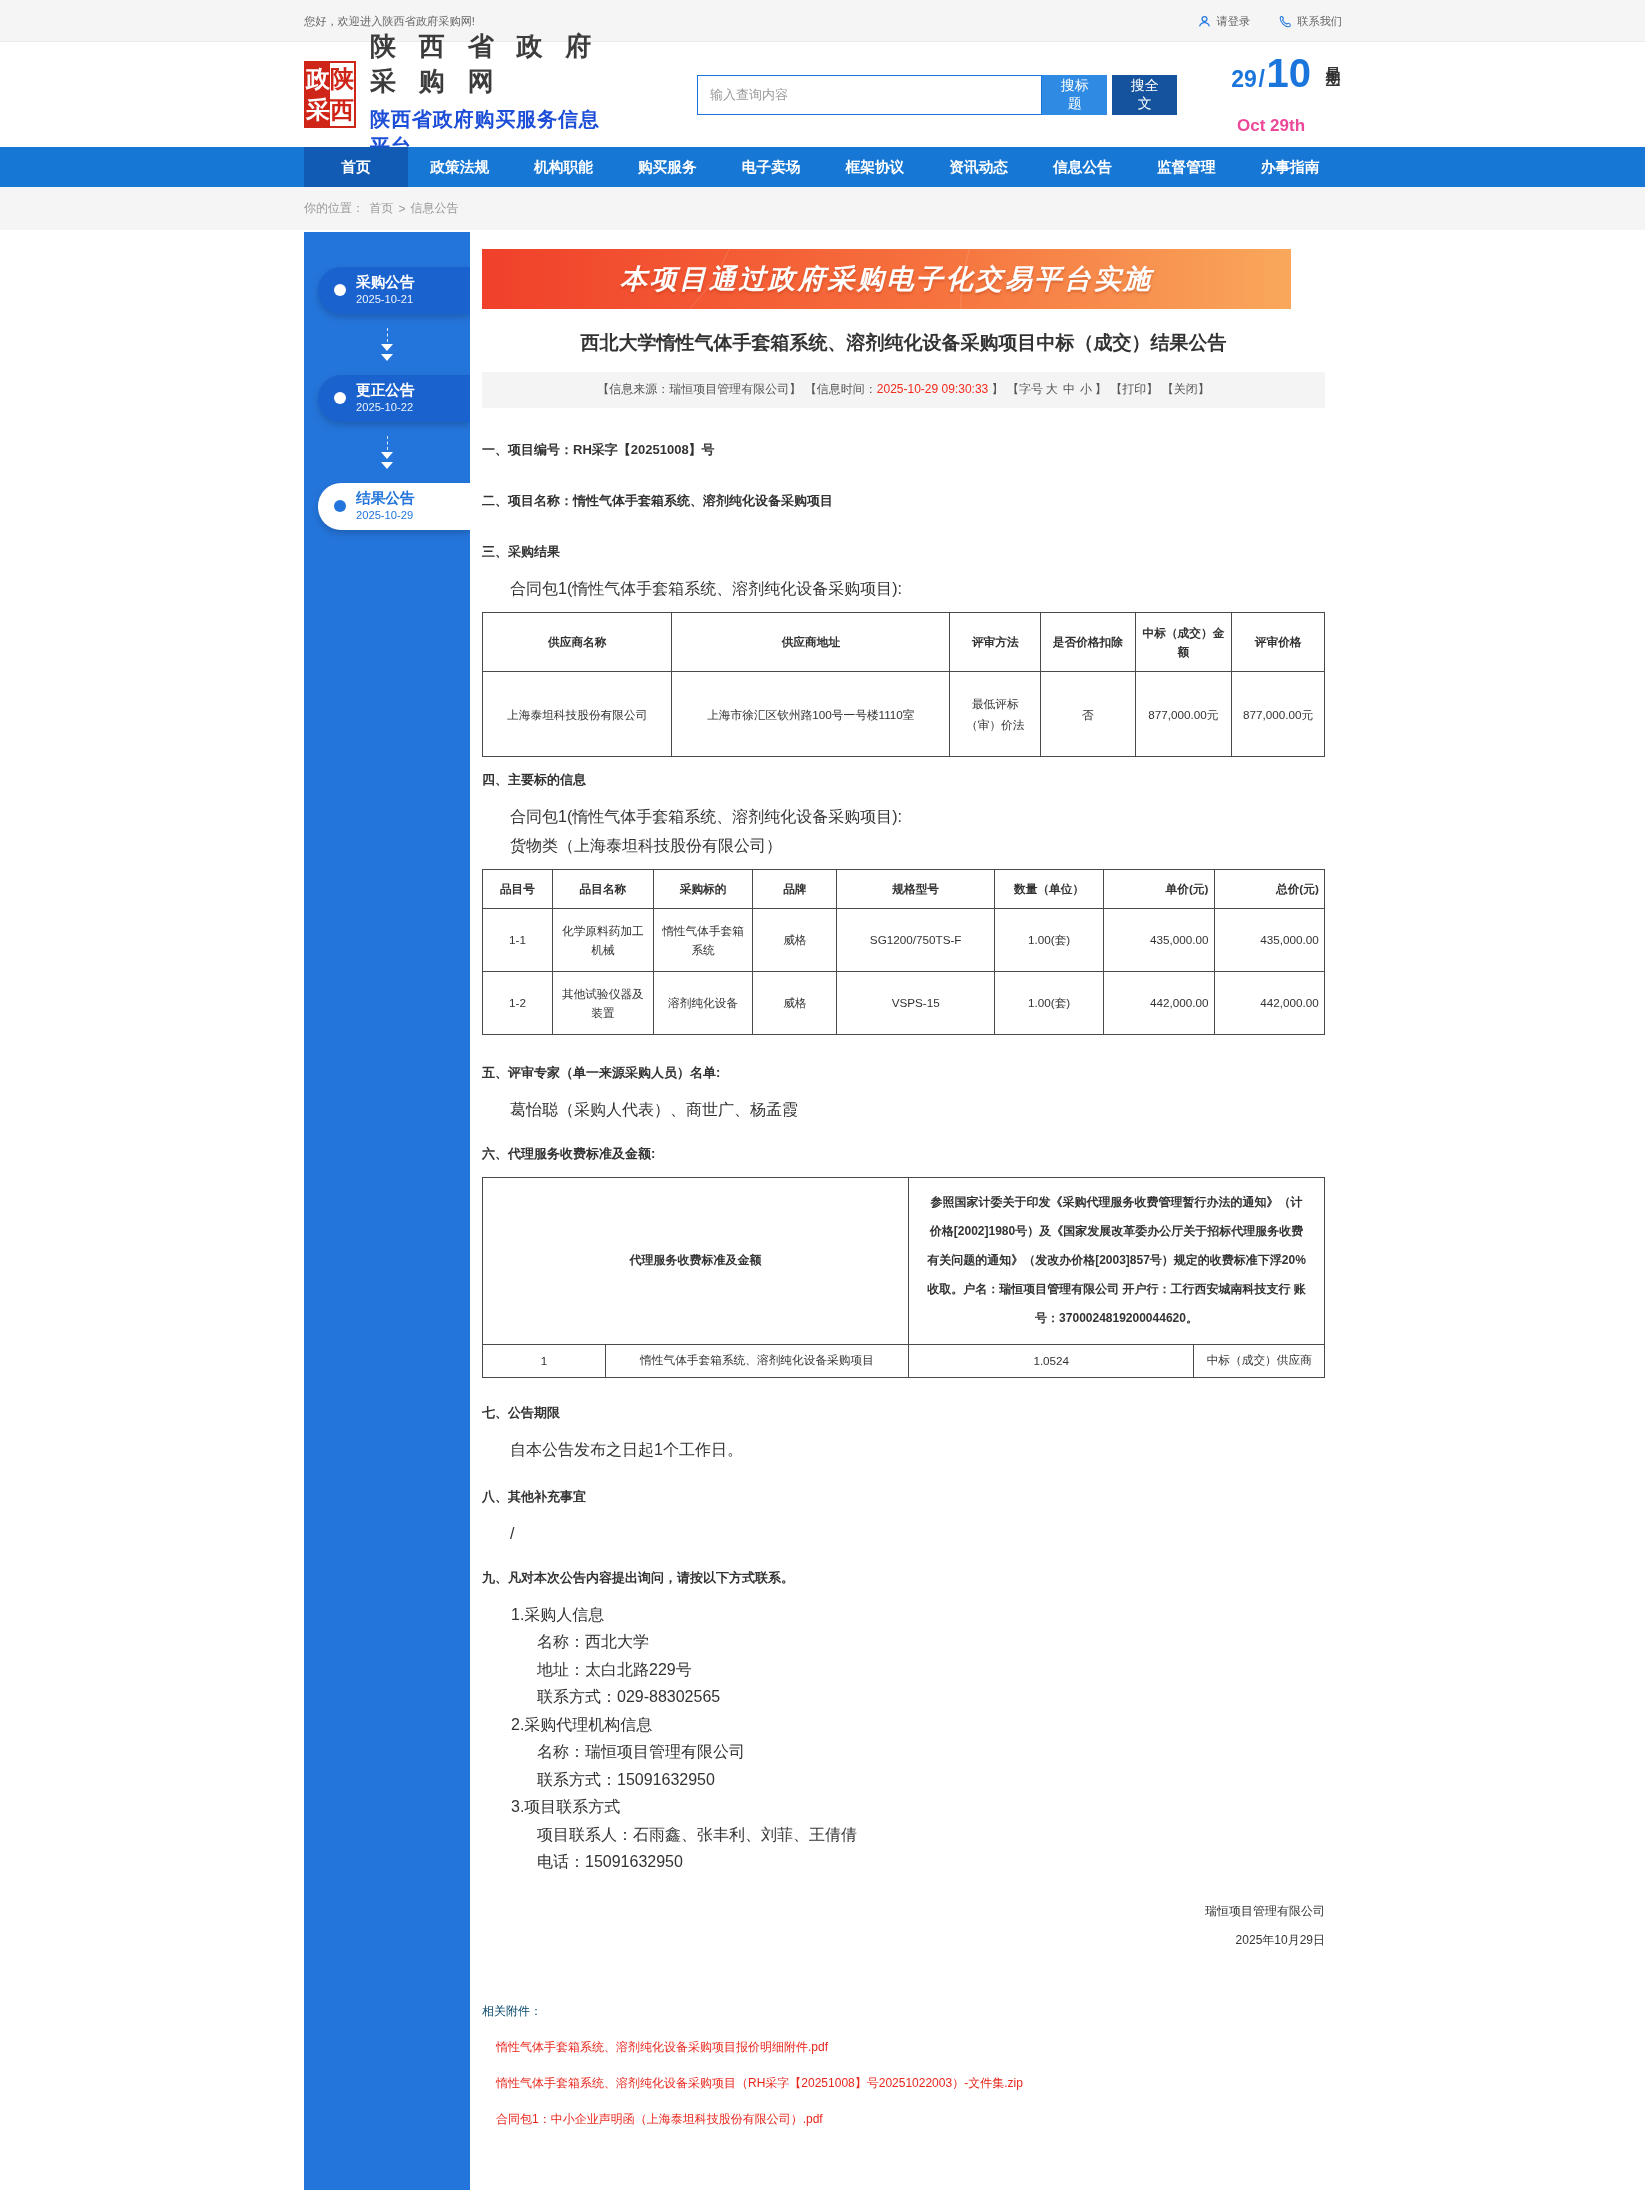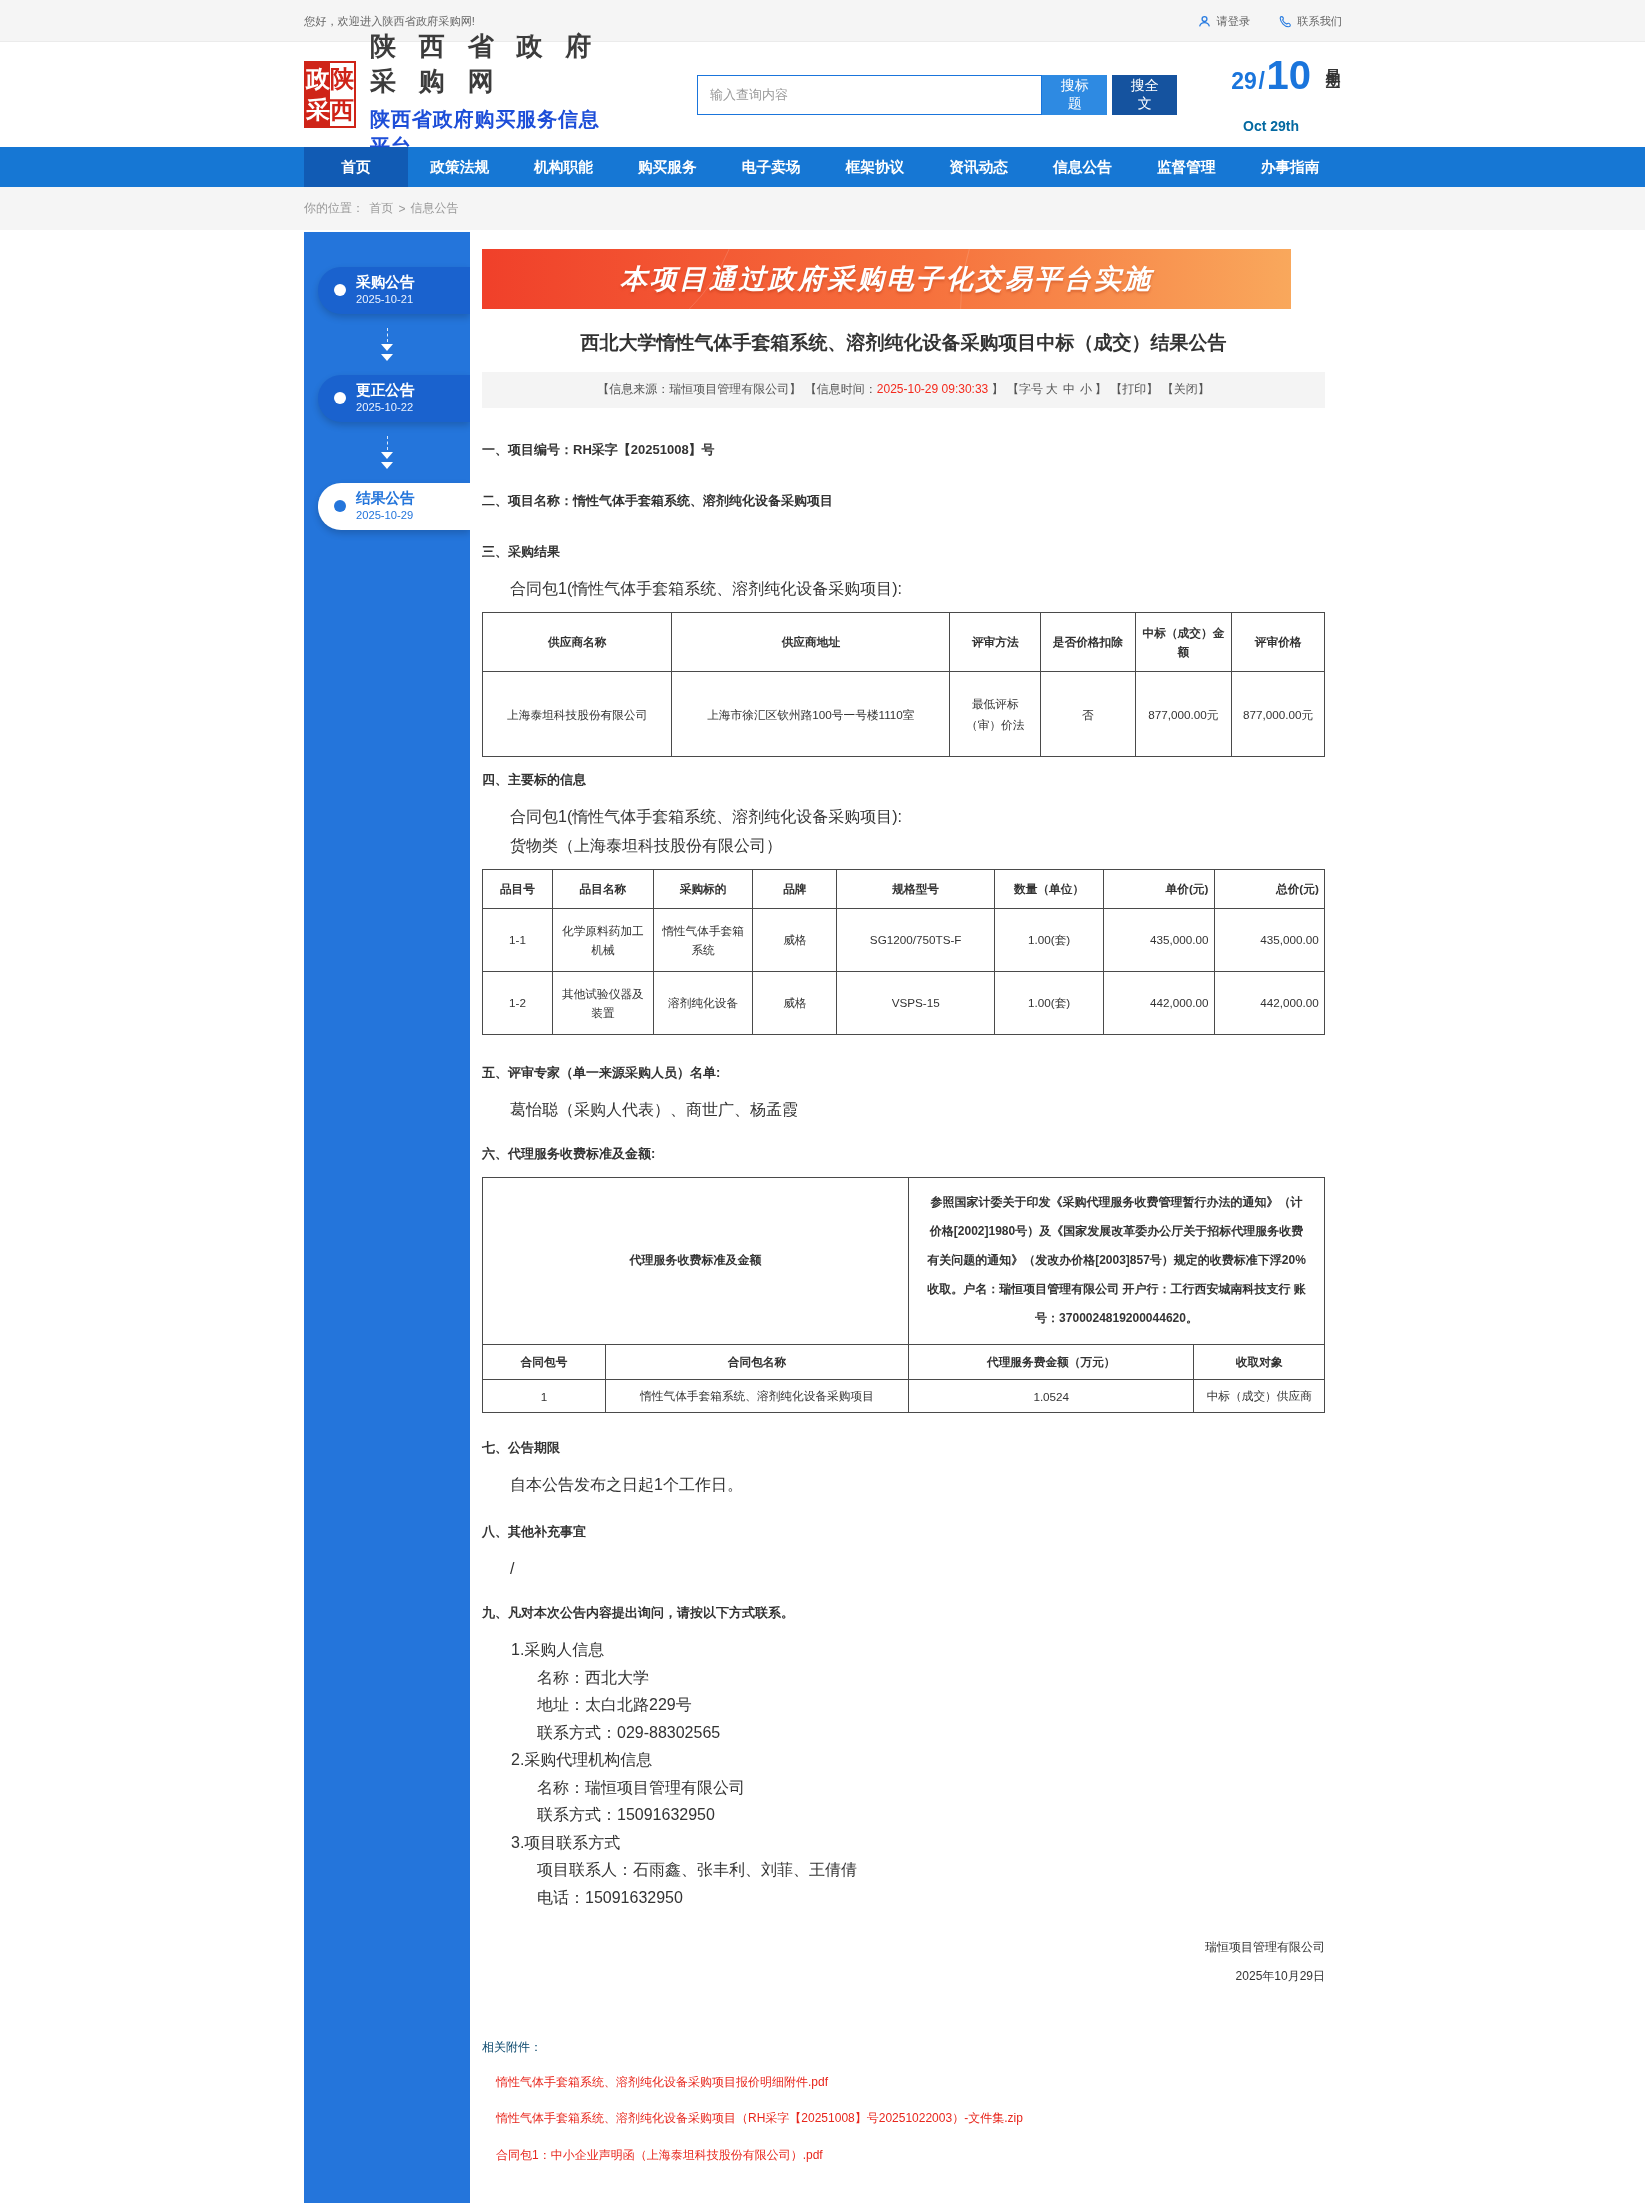--- a/index.html
+++ b/index.html
@@ -35,21 +35,21 @@
   .btn-search { height:40px; padding:0 14px; border:none; color:#fff; font-size:14px; cursor:pointer;
     font-family:"Liberation Sans","DejaVu Sans",sans-serif; }
   .btn-t { background:#2e8ae2; }
   .btn-f { background:#15539f; margin-left:5.2px; }
   .datebox { margin-left:54px; display:flex; align-items:flex-start; gap:12px; }
   .date-nums { text-align:center; }
   .date-line1 { color:#1a75dc; font-weight:bold; line-height:1; }
   .d-day { font-size:23px; vertical-align:baseline; }
   .d-sep { font-size:23px; padding:0 1.7px; }
   .d-month { font-size:40px; }
-  .date-en { font-size:14px; font-weight:bold; color:#0369a1; margin-top:23px; }
+  .date-en { font-size:17px; font-weight:bold; color:#ec4899; margin-top:23px; }
   .weekday { writing-mode:vertical-rl; font-size:14.7px; font-weight:bold; color:#333; letter-spacing:3.5px; margin-top:1.7px; }
 
   
   .nav { background:#1677d4; height:40px; }
   .nav .wrap { display:flex; height:40px; }
   .nav-item { flex:1; text-align:center; line-height:40px; color:#fff; font-size:14.7px; font-weight:bold; cursor:pointer; }
   .nav-item.active { background:#115bb4; }
 
   
   .crumb-strip { background:#f5f5f5; height:43px; }
@@ -351,26 +351,20 @@
           <col style="width:36%">
           <col style="width:33.9%">
           <col style="width:15.5%">
         </colgroup>
       <tbody>
           <tr>
         <td colspan="2" class="fee-label">代理服务收费标准及金额</td>
         <td colspan="2" class="fee-desc">参照国家计委关于印发《采购代理服务收费管理暂行办法的通知》（计价格[2002]1980号）及《国家发展改革委办公厅关于招标代理服务收费有关问题的通知》（发改办价格[2003]857号）规定的收费标准下浮20%收取。户名：瑞恒项目管理有限公司 开户行：工行西安城南科技支行 账号：3700024819200044620。</td>
       </tr>
       <tr>
-        <th>合同包号</th>
-        <th>合同包名称</th>
-        <th>代理服务费金额（万元）</th>
-        <th>收取对象</th>
-      </tr>
-      <tr>
         <td>1</td>
         <td>惰性气体手套箱系统、溶剂纯化设备采购项目</td>
         <td>1.0524</td>
         <td>中标（成交）供应商</td>
       </tr>
     </tbody>
       </table>
 
     <div class="sec-h mt30 block">七、公告期限</div>
     <div class="sec-b mt22 ind1 block">自本公告发布之日起1个工作日。</div>

